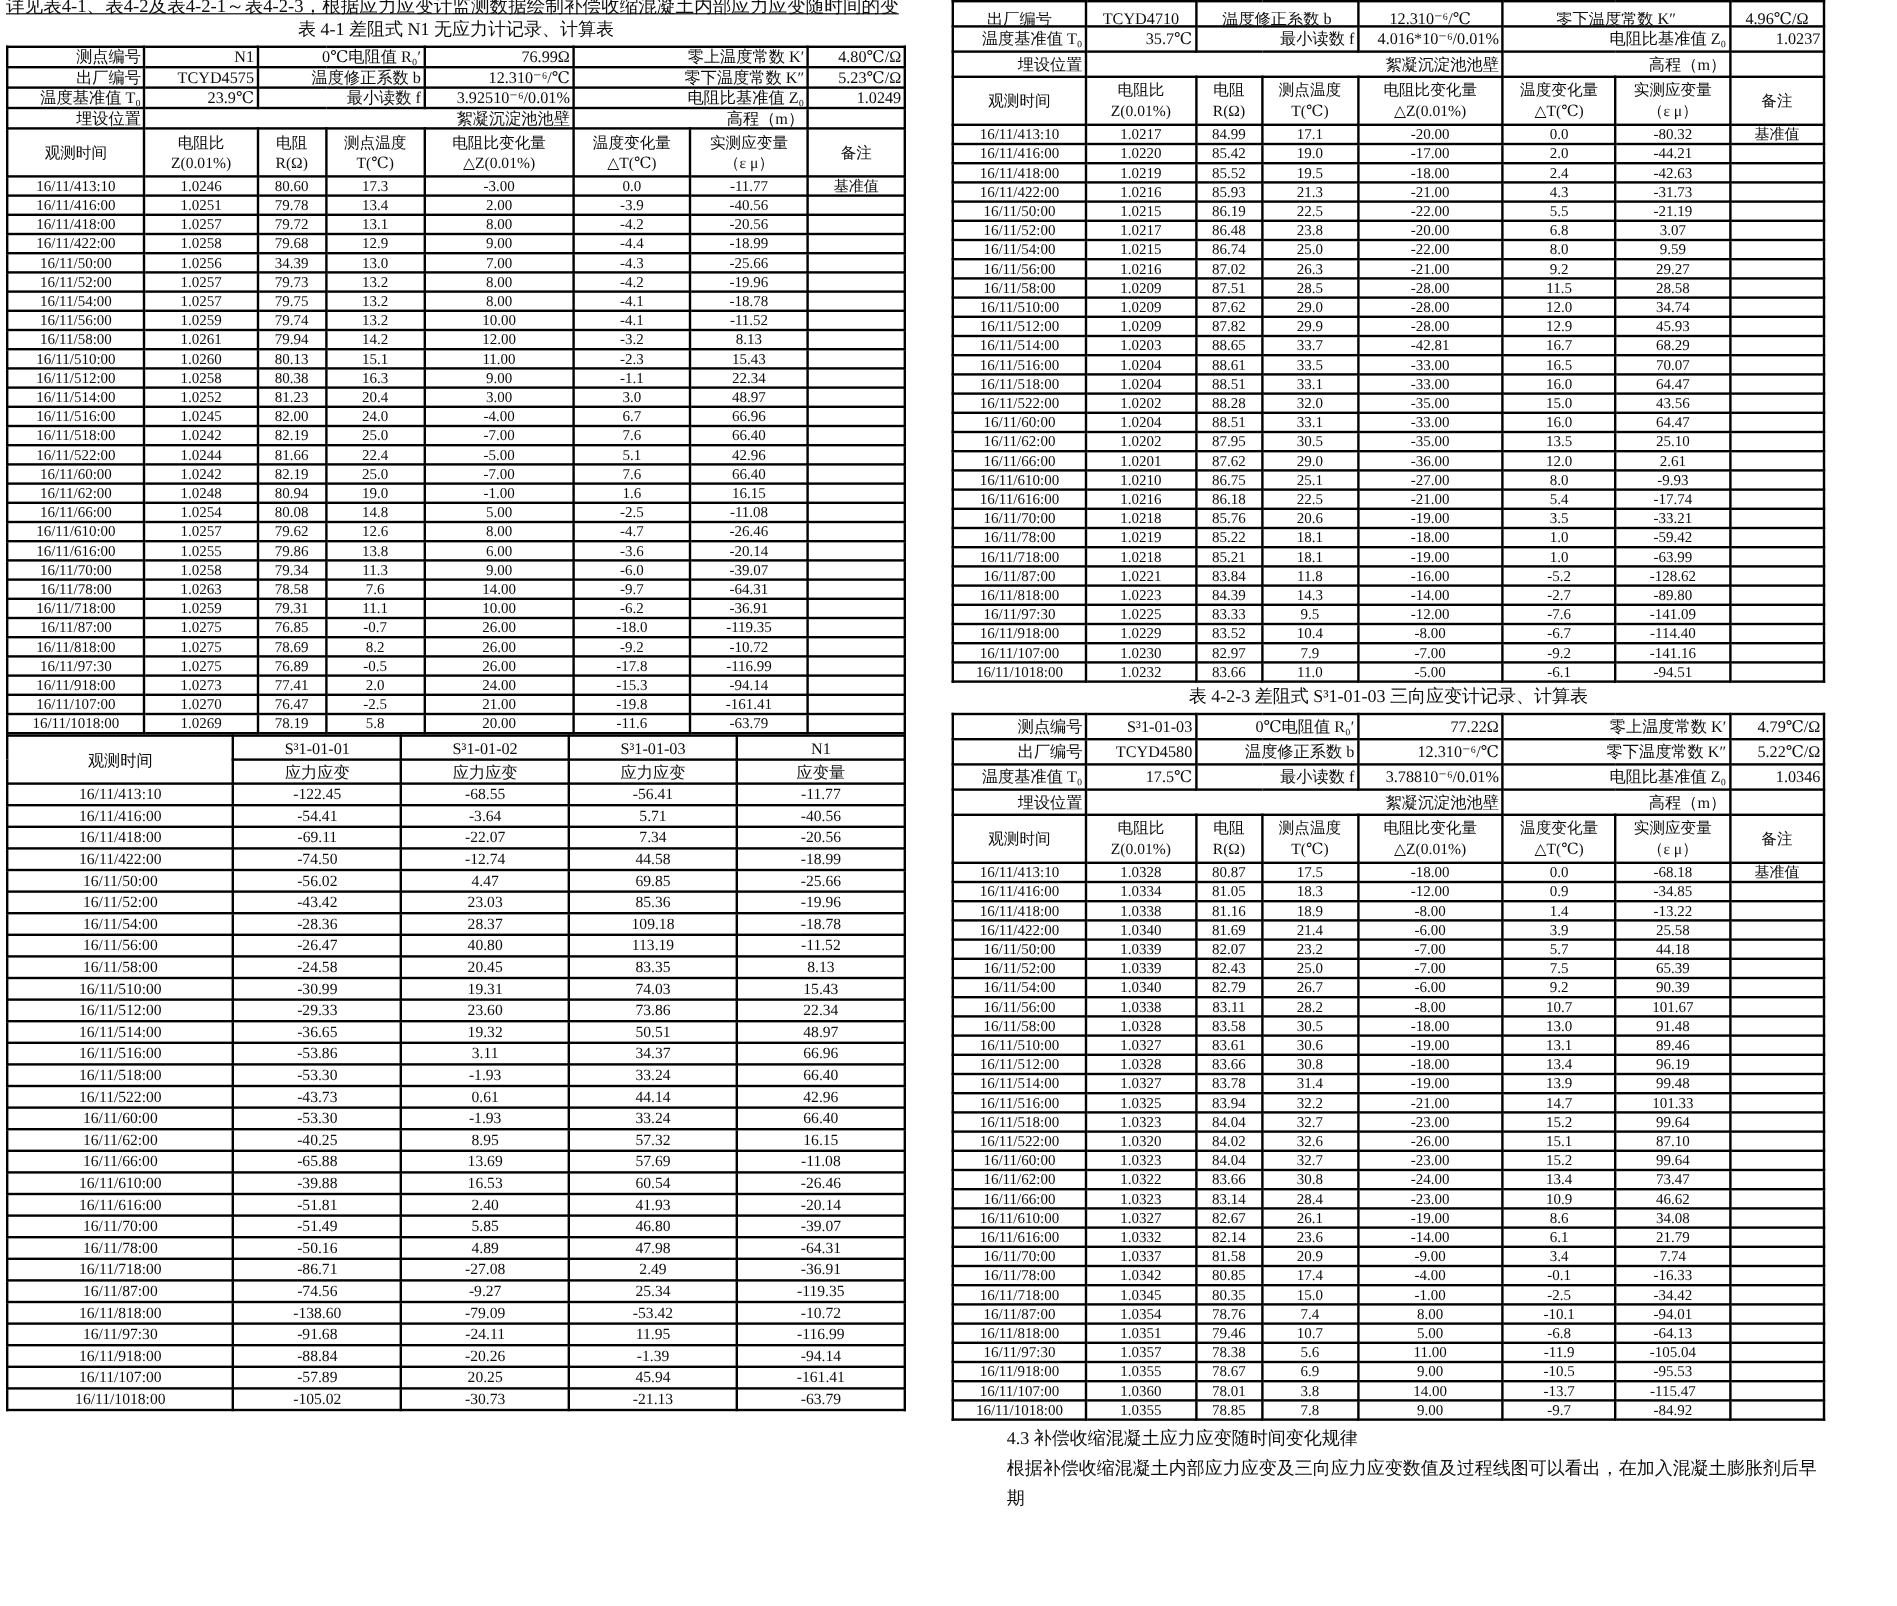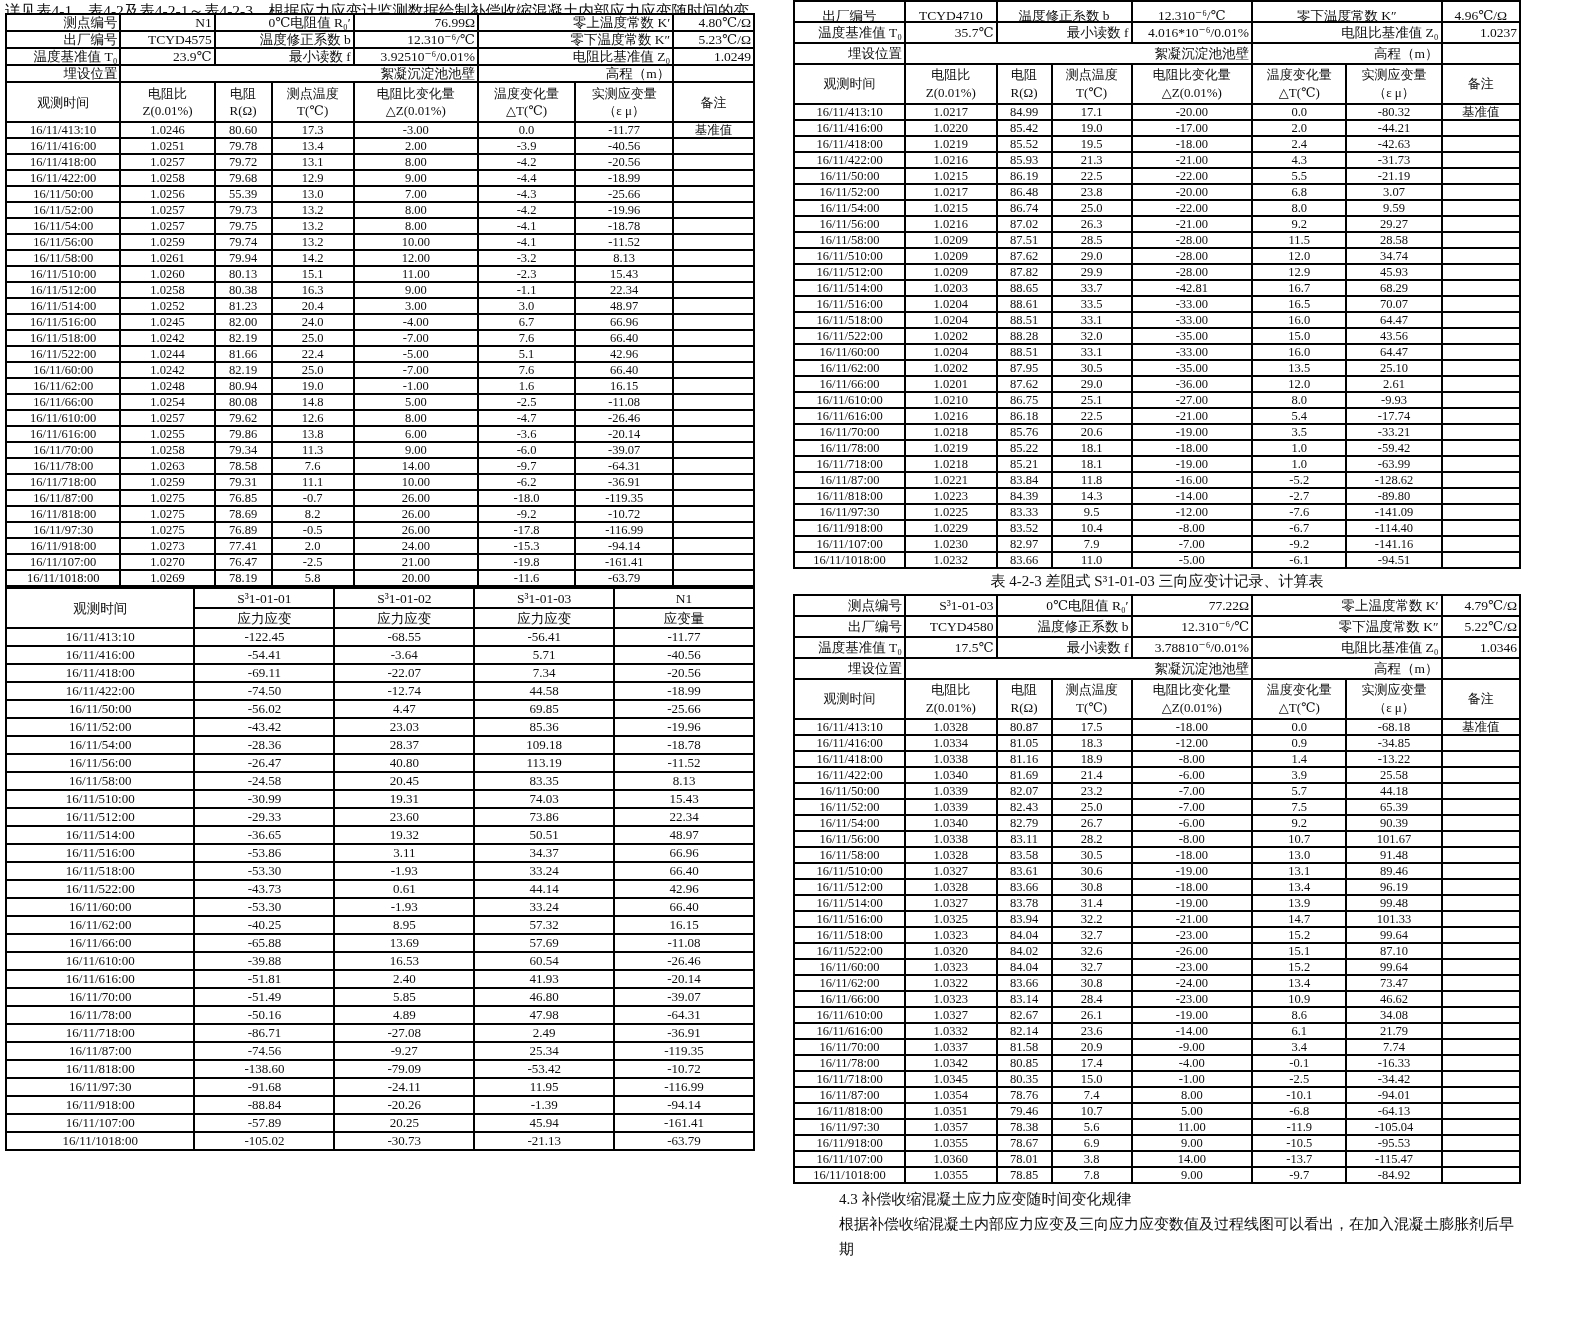--- a/index.html
+++ b/index.html
@@ -4,21 +4,21 @@
 <style>
   html,body{margin:0;padding:0;width:1581px;height:1338px;overflow:hidden;background:#ffffff;}
   body{font-family:"Liberation Serif","DejaVu Serif",serif;color:#0d0d0d;}
   .page{display:flex;padding-left:5px;box-sizing:border-box;}
   .col-left{width:750px;flex:0 0 auto;}
   .col-gap{width:38px;flex:0 0 auto;}
   .col-right{width:728px;flex:0 0 auto;}
 
   
   .intro{overflow:hidden;}
-  .intro .l1{height:13px;overflow:hidden;display:flex;text-decoration:underline;}
+  .intro .l1{height:13px;overflow:hidden;display:flex;align-items:flex-end;text-decoration:underline;}
   .intro .l1 span{font-size:15.5px;line-height:22px;margin-bottom:-4px;white-space:nowrap;}
   .intro .l2{font-size:15.5px;line-height:24px;padding-left:4px;}
 
   .tbl-title{text-align:center;font-size:15px;line-height:23px;padding:1px 0;}
 
   table.tbl{border-collapse:collapse;table-layout:fixed;width:100%;}
   table.tbl td{border:2px solid #000;text-align:center;vertical-align:middle;padding:0 2px;
     font-size:12.5px;line-height:1.12;white-space:nowrap;overflow:hidden;box-sizing:border-box;}
 
   tr.meta-row td{font-size:13.5px;text-align:right;}
@@ -53,20 +53,21 @@
 
 <div class="page">
 
   <div class="col-left">
     <div class="intro">
       <div class="l1">
           <span>详见表4-1、表4-2及表4-2-1～表4-2-3，根据应力应变计监测数据绘制补偿收缩混凝土内部应力应变随时间的变</span>
         </div>
     </div>
 
+    <div class="tbl-title">表 4-1 差阻式 N1 无应力计记录、计算表</div>
     <table class="tbl t-41">
       <colgroup>
         <col style="width:15.3%">
           <col style="width:12.6%">
           <col style="width:7.6%">
           <col style="width:11.0%">
         <col style="width:16.6%">
           <col style="width:13.0%">
           <col style="width:13.1%">
           <col style="width:10.8%">
@@ -170,21 +171,21 @@
             <td>79.68</td>
             <td>12.9</td>
             <td>9.00</td>
             <td>-4.4</td>
             <td>-18.99</td>
             <td></td>
           </tr>
           <tr class="data-row">
             <td>16/11/50:00</td>
             <td>1.0256</td>
-            <td>55.39</td>
+            <td>34.39</td>
             <td>13.0</td>
             <td>7.00</td>
             <td>-4.3</td>
             <td>-25.66</td>
             <td></td>
           </tr>
           <tr class="data-row">
             <td>16/11/52:00</td>
             <td>1.0257</td>
             <td>79.73</td>

